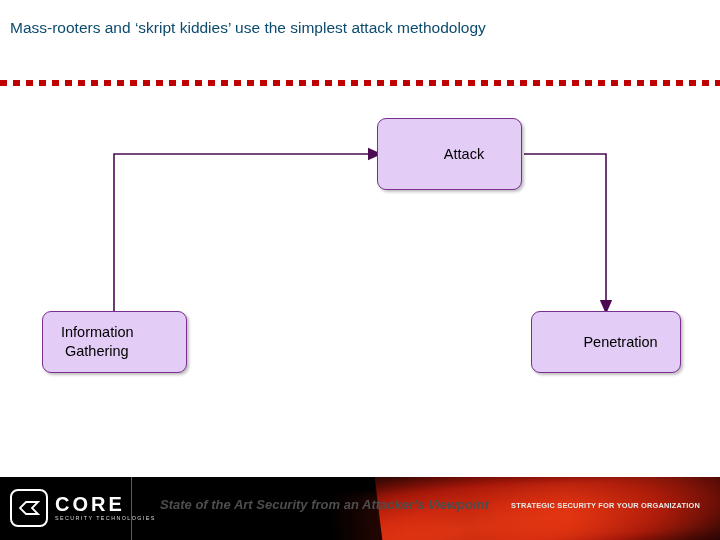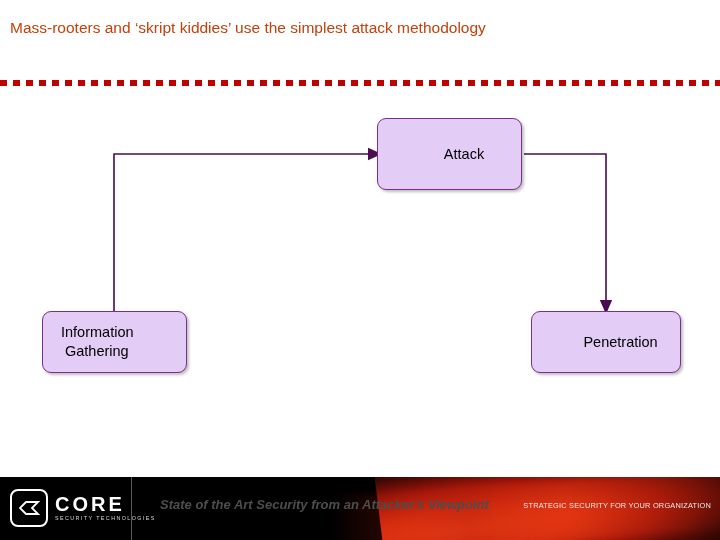--- a/index.html
+++ b/index.html
@@ -15,21 +15,21 @@
     font-family: "Liberation Sans", sans-serif;
   }
 
   
   #slide-title {
     position: absolute;
     left: 10px;
     top: 18px;
     width: 700px;
     font-size: 15.5px;
-    color: #c2410c;
+    color: #0c4a6e;
     line-height: 20px;
     white-space: nowrap;
   }
 
   
   #title-divider {
     position: absolute;
     left: 0px;
     top: 80px;
     width: 720px;
@@ -183,26 +183,27 @@
     left: 160px;
     top: 20px;
     font-size: 13px;
     font-weight: bold;
     font-style: italic;
     color: #4d4d4d;
     white-space: nowrap;
   }
   #footer-strapline {
     position: absolute;
-    right: 9px;
+    right: 20px;
     top: 24px;
     font-size: 7.4px;
     letter-spacing: 0.2px;
     color: #e8e8e8;
     white-space: nowrap;
+    font-weight: bold;
   }
 </style>
 </head>
 <body>
 
 <div id="slide-title">Mass-rooters and ‘skript kiddies’ use the simplest attack methodology</div>
 
 <div id="title-divider"></div>
 
 <div id="diagram">

